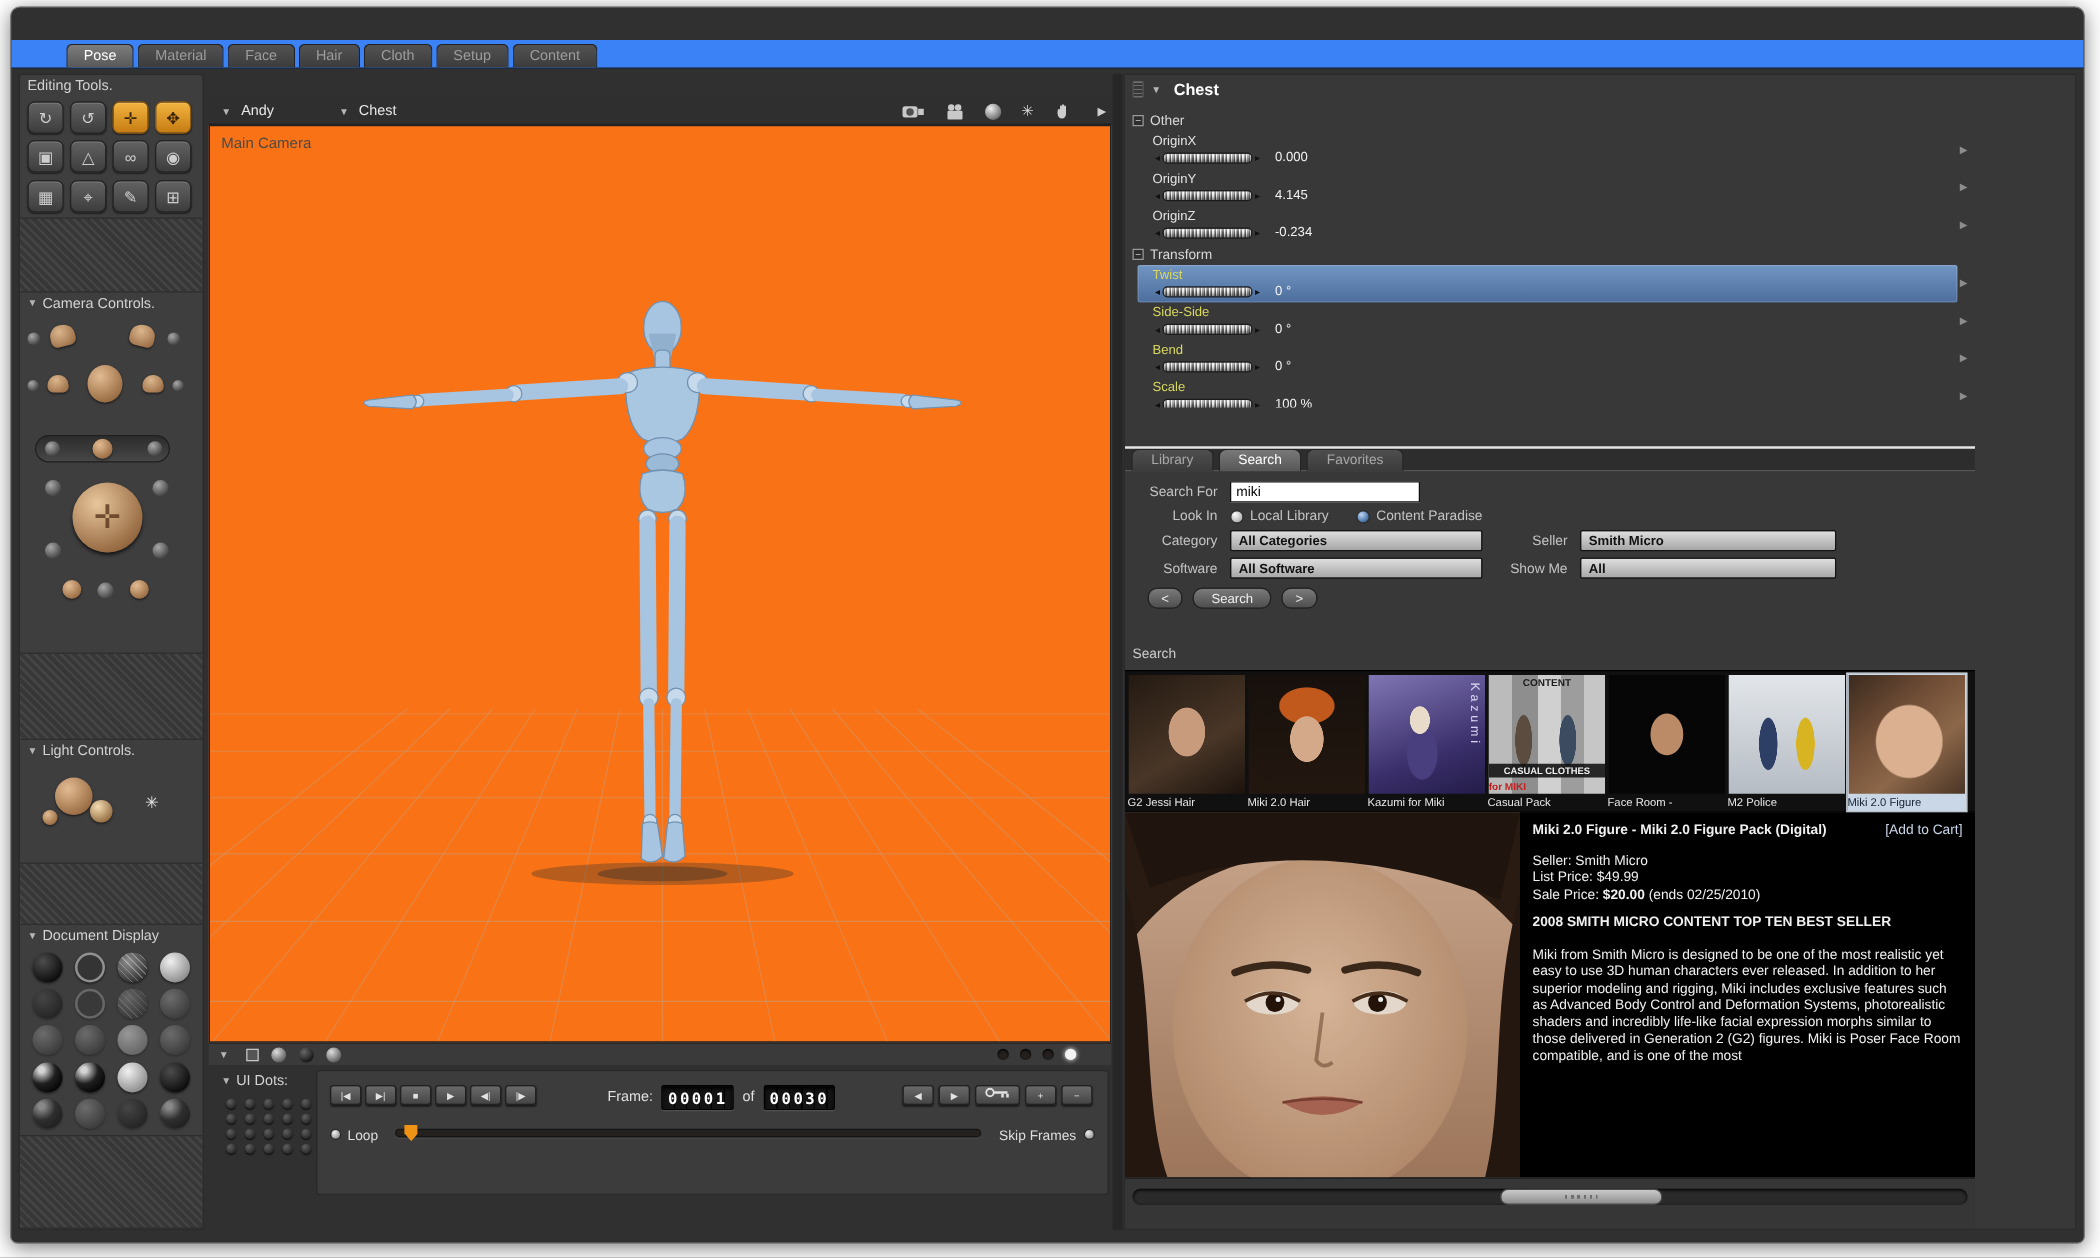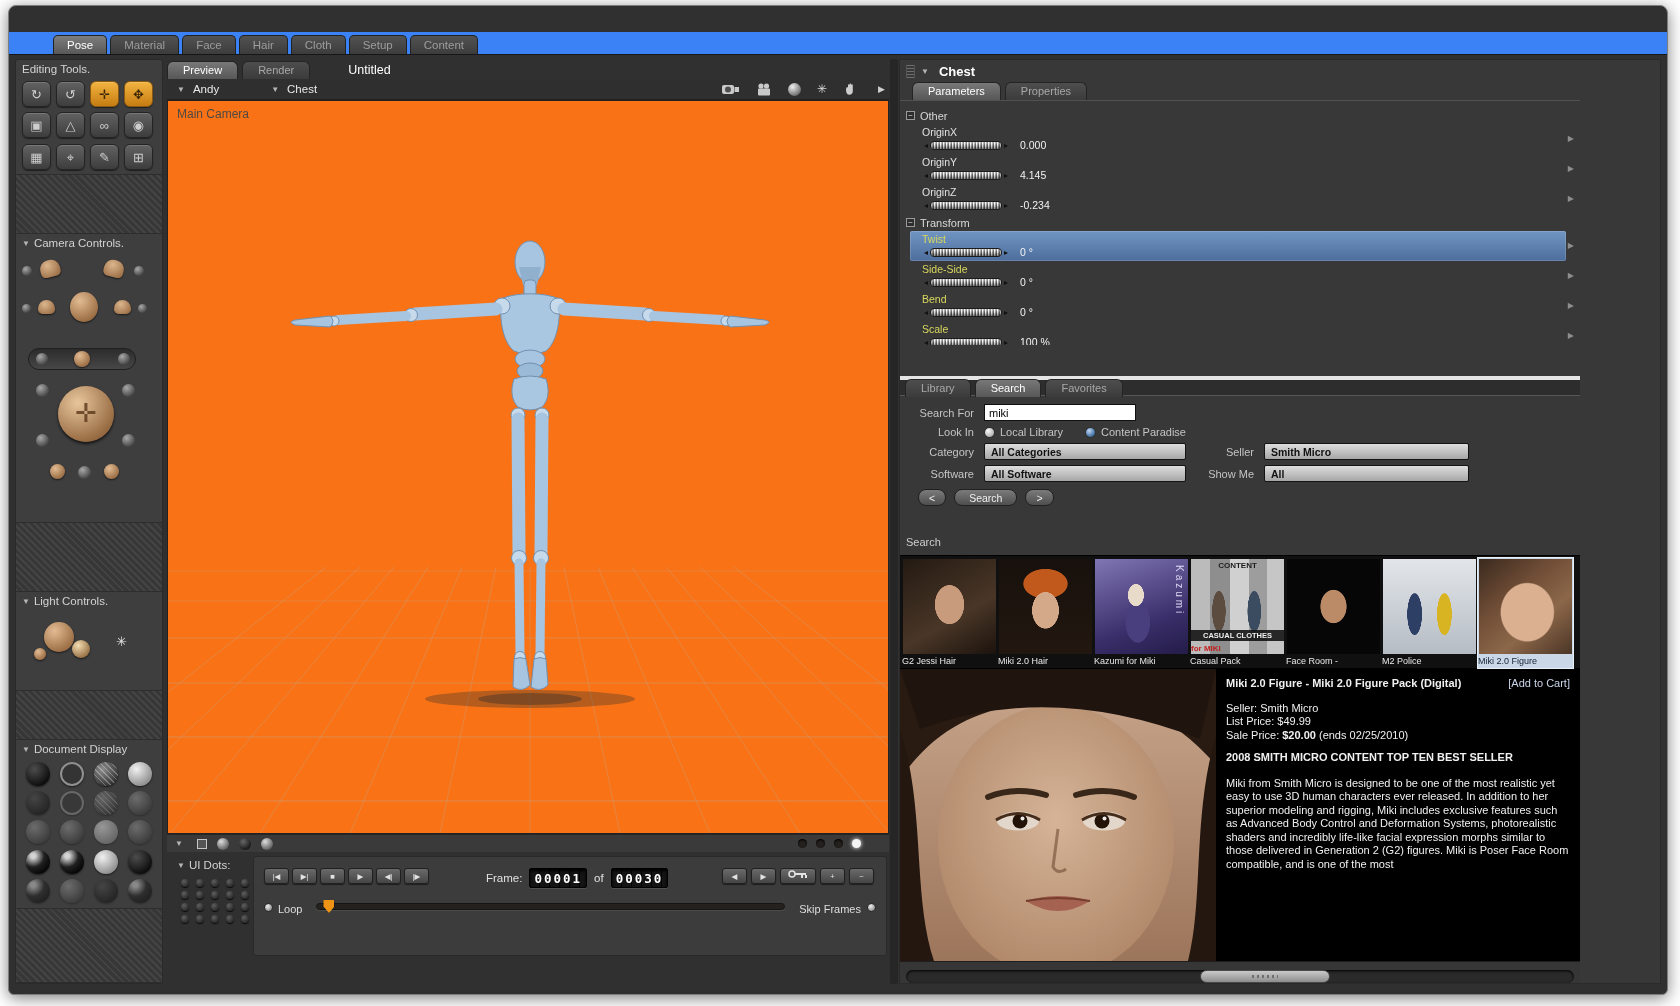--- a/index.html
+++ b/index.html
@@ -128,22 +128,22 @@
   .pctl{display:flex;align-items:center;margin-top:1px;}
   .dial{display:flex;align-items:center;width:92px;}
   .dcap{font-size:8px;color:#111;padding:0 2px;}
   .dbar{width:72px;height:9px;border:1px solid #1b1b1b;border-radius:4px;
     background:repeating-linear-gradient(90deg,#f2f2f2 0 1px,#9c9c9c 1px 2px,#5e5e5e 2px 3px);
     box-shadow:inset 0 -2px 3px rgba(0,0,0,.45),inset 0 2px 2px rgba(255,255,255,.35);}
   .pval{margin-left:6px;font-size:10.5px;color:#f2f2f2;}
   .prarrow{position:absolute;right:-8px;top:10px;font-size:8px;color:#8d8d8d;}
   .psep{height:31px;}
   
-  #ltabs{height:20px;background:#2d2d2d;border-top:4px solid #e5e5e5;border-bottom:1px solid #575757;
-    display:flex;align-items:center;padding-left:5px;}
+  #ltabs{height:20px;background:#2d2d2d;border-top:2px solid #e5e5e5;border-bottom:1px solid #575757;
+    display:flex;align-items:flex-start;padding-left:5px;}
   #lform{height:132px;padding-top:3px;}
   .frow{display:flex;align-items:center;margin-top:5px;font-size:11px;color:#c4c4c4;}
   .flabel{width:74px;text-align:right;margin-right:10px;}
   .flabel2{width:54px;text-align:right;margin:0 10px 0 14px;}
   .tinput{width:152px;height:17px;background:#fff;border:1px solid #101010;font-size:11px;padding:0 4px;color:#000;
     font-family:"Liberation Sans",sans-serif;}
   .dropdown{width:202px;height:17px;background:linear-gradient(#dedede,#a6a6a6);border:1px solid #141414;
     border-radius:2px;font-size:10.5px;font-weight:bold;color:#111;padding:2px 6px 0;}
   .dropdown.d2{width:205px;}
   .radio{width:11px;height:11px;border-radius:50%;border:1px solid #2e2e2e;margin-right:5px;
@@ -296,25 +296,20 @@
       <span class="ds k"></span>
       <span class="ds dim g"></span>
       <span class="ds dim"></span>
       <span class="ds dim k"></span>
       <span class="ds dim g"></span>
     </div>
     <div class="hatch" style="flex:1"></div>
   </div>
 
   <div id="center">
-    <div id="vptabs">
-      <span class="tab active">Preview</span>
-      <span class="tab">Render</span>
-      <span id="doctitle">Untitled</span>
-    </div>
 
     <div id="vpselect">
       <span class="selgrp">
         <span class="tri">▼</span>
         <span>Andy</span>
       </span>
       <span class="selgrp" style="margin-left:52px">
         <span class="tri">▼</span>
         <span>Chest</span>
       </span>
@@ -488,24 +483,20 @@
 
   <div id="rightpanel">
     <div id="rcontent">
 
       <div id="phead">
         <span class="grip"></span>
         <span class="tri">▼</span>
         <span id="ptitle">Chest</span>
       </div>
 
-      <div id="ptabs">
-        <span class="tab active">Parameters</span>
-        <span class="tab">Properties</span>
-      </div>
 
       <div id="pbody">
         <div class="pgroup">
           <span class="cbox">−</span>
           <span>Other</span>
         </div>
         <div class="prow">
           <div class="plabel">OriginX</div>
           <div class="pctl">
               <span class="dial">

